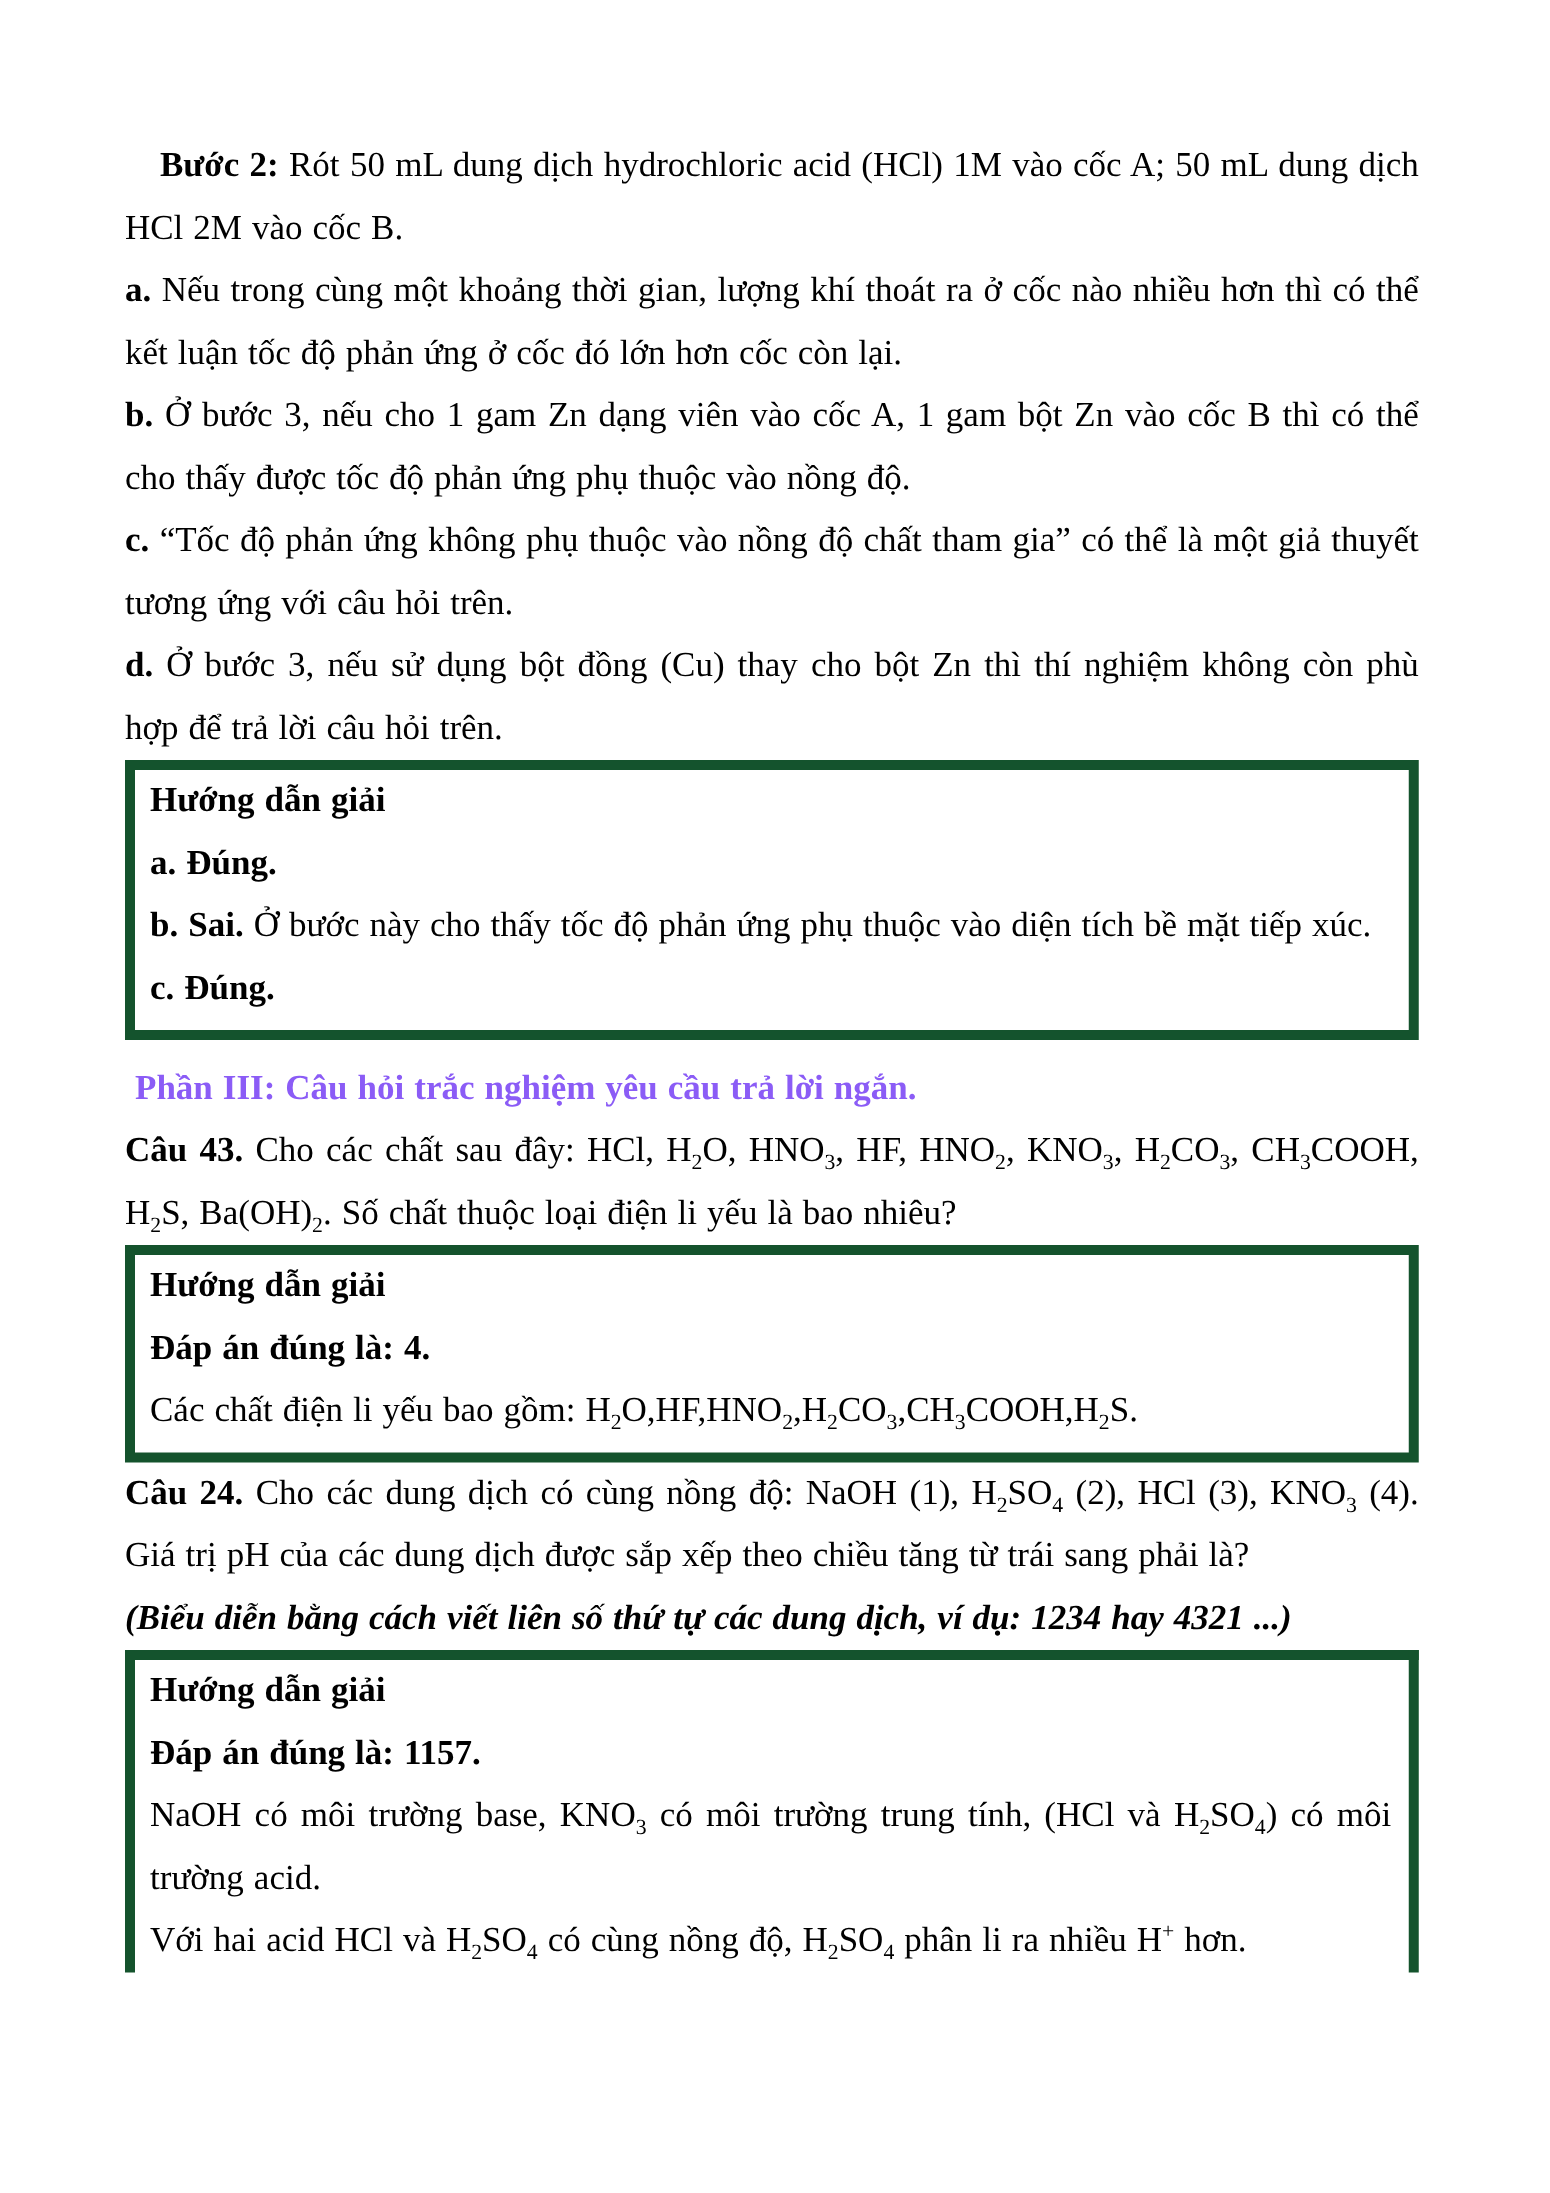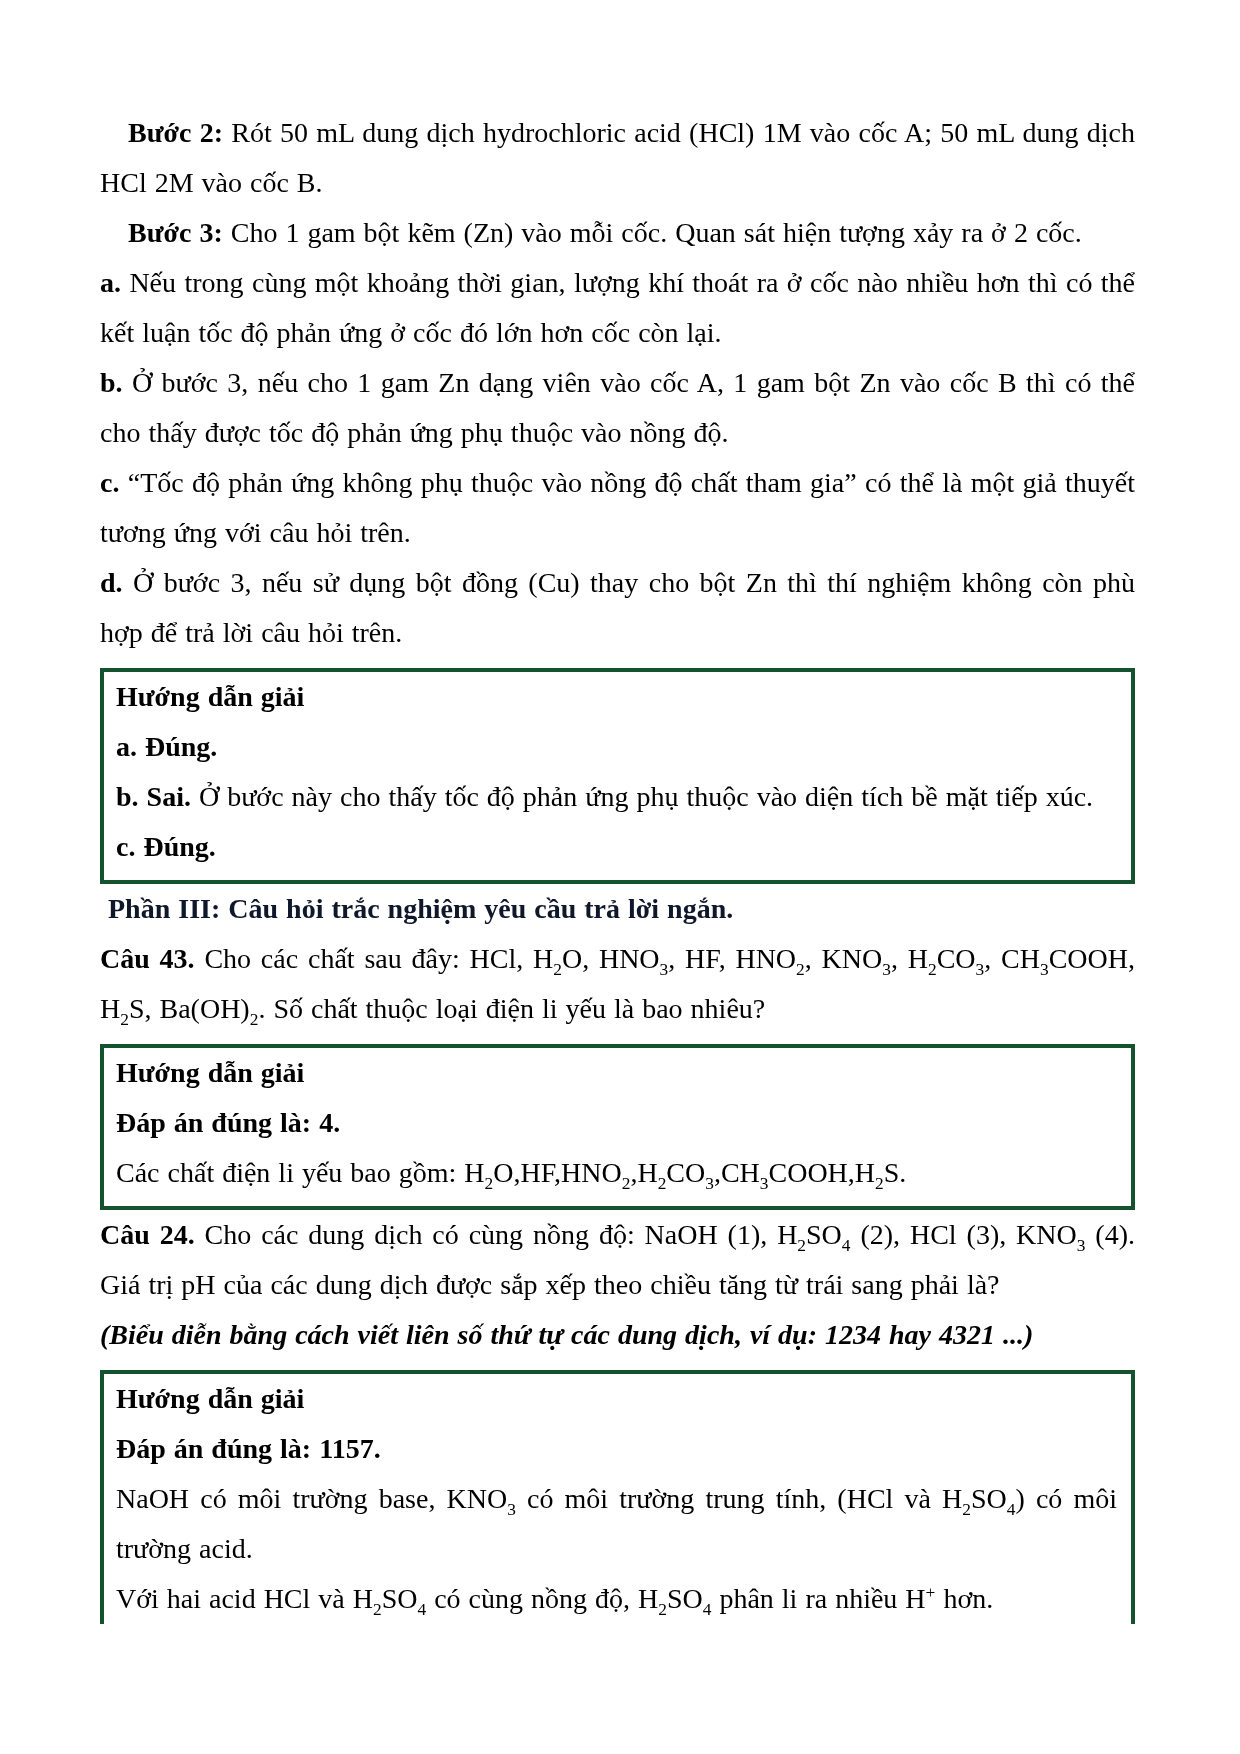--- a/index.html
+++ b/index.html
@@ -16,39 +16,38 @@
   }
   .p{
     font-size:28px;
     line-height:50px;
     text-align:justify;
     margin:0;
     word-spacing:1px;
   }
   .indent{text-indent:28px;}
   .indent-sm{text-indent:8px;}
-  .red{color:#0f172a;font-weight:bold;}
+  .red{color:#8b5cf6;font-weight:bold;margin-top:14px;}
   .italic{font-style:italic;font-weight:bold;}
   .box{
-    border:4px solid #14532d;
-    margin:10px 0 0 0;
+    border:8px solid #14532d;
+    margin:0 0 0 0;
     padding:0 14px 8px 12px;
   }
   .box.open-bottom{border-bottom:none;padding-bottom:0;}
   sub{font-size:0.62em;line-height:0;}
   sup{font-size:0.62em;line-height:0;}
   b{font-weight:bold;}
 </style>
 </head>
 <body>
 
 <div class="page">
   <div id="doc">
       <p class="p indent"><b>Bước 2:</b> Rót 50 mL dung dịch hydrochloric acid (HCl) 1M vào cốc A; 50 mL dung dịch HCl 2M vào cốc B.</p>
-      <p class="p indent"><b>Bước 3:</b> Cho 1 gam bột kẽm (Zn) vào mỗi cốc. Quan sát hiện tượng xảy ra ở 2 cốc.</p>
       <p class="p"><b>a.</b> Nếu trong cùng một khoảng thời gian, lượng khí thoát ra ở cốc nào nhiều hơn thì có thể kết luận tốc độ phản ứng ở cốc đó lớn hơn cốc còn lại.</p>
       <p class="p"><b>b.</b> Ở bước 3, nếu cho 1 gam Zn dạng viên vào cốc A, 1 gam bột Zn vào cốc B thì có thể cho thấy được tốc độ phản ứng phụ thuộc vào nồng độ.</p>
       <p class="p"><b>c.</b> “Tốc độ phản ứng không phụ thuộc vào nồng độ chất tham gia” có thể là một giả thuyết tương ứng với câu hỏi trên.</p>
       <p class="p"><b>d.</b> Ở bước 3, nếu sử dụng bột đồng (Cu) thay cho bột Zn thì thí nghiệm không còn phù hợp để trả lời câu hỏi trên.</p>
       <div class="box">
         <p class="p"><b>Hướng dẫn giải</b></p>
         <p class="p"><b>a. Đúng.</b></p>
         <p class="p"><b>b. Sai.</b> Ở bước này cho thấy tốc độ phản ứng phụ thuộc vào diện tích bề mặt tiếp xúc.</p>
         <p class="p"><b>c. Đúng.</b></p>
       </div>

